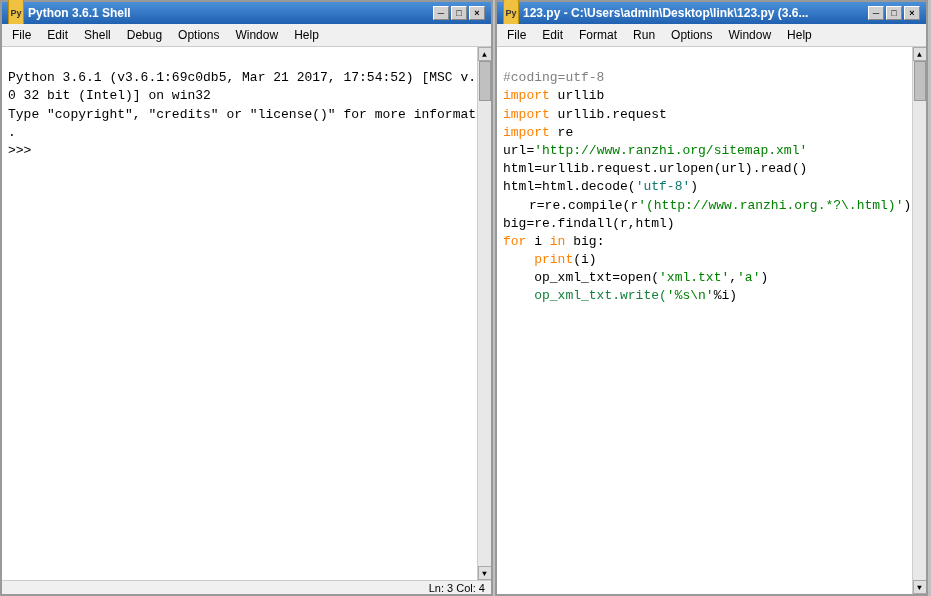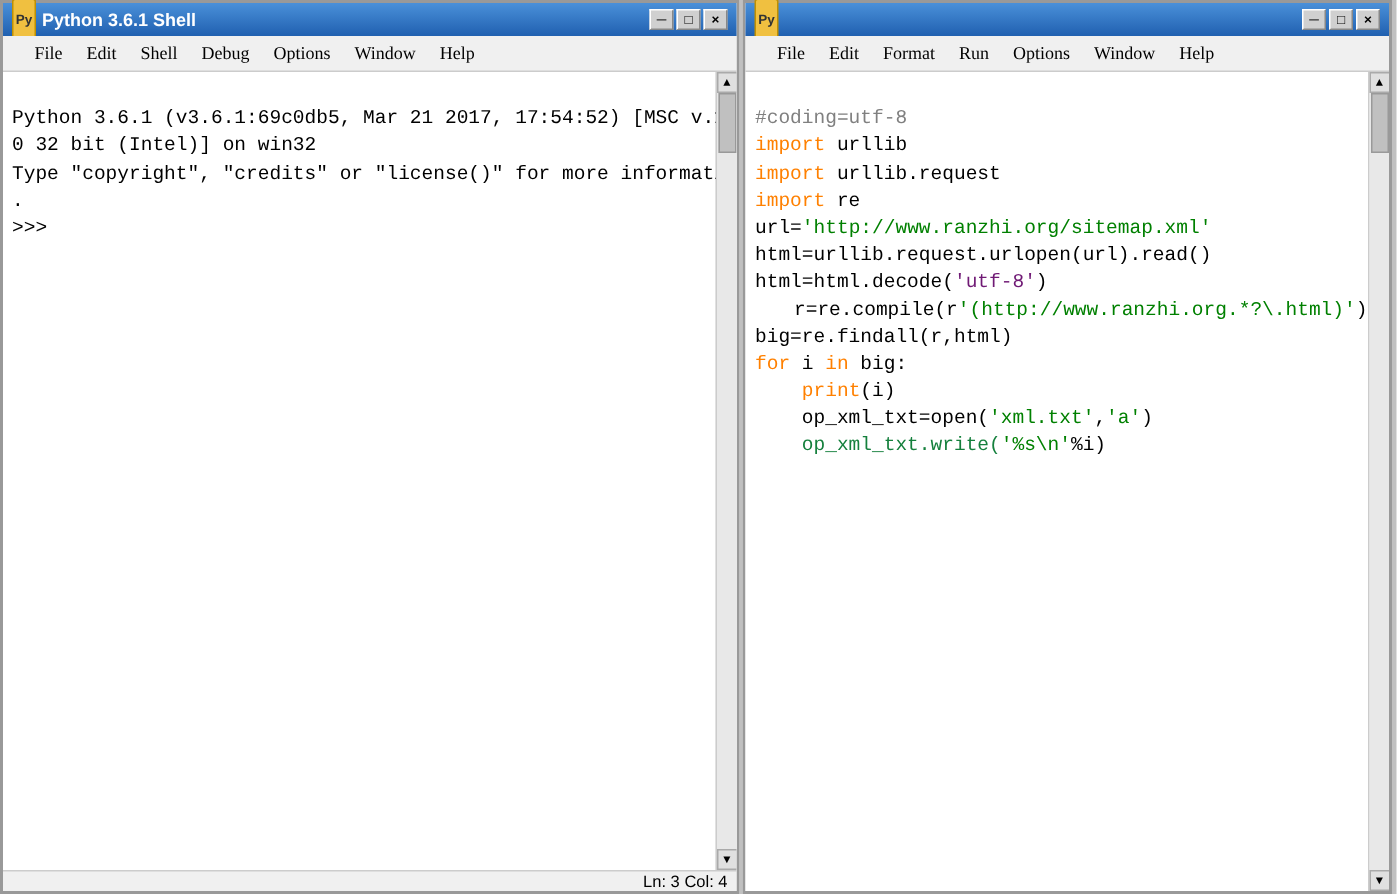--- a/index.html
+++ b/index.html
@@ -84,22 +84,22 @@
       cursor: pointer;
       color: #000;
       font-family: Arial, sans-serif;
     }
 
     .menu-bar {
       background: #f0f0f0;
       border-bottom: 1px solid #ccc;
       display: flex;
       gap: 0px;
-      padding: 2px 13px;
-      font-family: Liberation Serif, serif;
+      padding: 2px 2px;
+      font-family: Liberation Sans, sans-serif;
       font-size: 12px;
     }
 
     .menu-item {
       padding: 2px 8px;
       cursor: pointer;
       color: #000;
     }
 
     .editor-area {
@@ -219,20 +219,21 @@
     <span>Ln: 3   Col: 4</span>
   </div>
 </div>
 
 <div class="window window-right">
   <div class="title-bar">
     <div class="title-bar-left">
       <div class="title-icon">
         <span>Py</span>
       </div>
+      <span>123.py - C:\Users\admin\Desktop\link\123.py (3.6...</span>
     </div>
     <div class="title-bar-buttons">
       <div class="title-btn">─</div>
       <div class="title-btn">□</div>
       <div class="title-btn">×</div>
     </div>
   </div>
 
   <div class="menu-bar">
     <div class="menu-item">File</div>
@@ -245,21 +246,21 @@
   </div>
 
   <div class="editor-area">
     <div class="editor-content" style="color:#ff8000;">
 <span><span style="color:#808080;">#coding=utf-8</span>
 </span><span><span style="color:#ff8000;">import</span><span style="color:#000;"> urllib</span>
 </span><span><span style="color:#ff8000;">import</span><span style="color:#000;"> urllib.request</span>
 </span><span><span style="color:#ff8000;">import</span><span style="color:#000;"> re</span>
 </span><span><span style="color:#000;">url=</span><span style="color:#008000;">'http://www.ranzhi.org/sitemap.xml'</span>
 </span><span><span style="color:#000;">html=urllib.request.urlopen(url).read()</span>
-</span><span><span style="color:#000;text-align:center;">html=html.decode(</span><span style="color:#701a75;">'utf-8'</span><span style="color:#000;">)</span>
+</span><span><span style="color:#000;text-align:center;">html=html.decode(</span><span style="color:#0f766e;">'utf-8'</span><span style="color:#000;">)</span>
 </span><span><span style="color:#000;margin-left:26px;">r=re.compile(r</span><span style="color:#008000;font-family:Liberation Mono, monospace;">'(http://www.ranzhi.org.*?\.html)'</span><span style="color:#000;">)</span>
 </span><span><span style="color:#000;">big=re.findall(r,html)</span>
 </span><span><span style="color:#ff8000;">for</span><span style="color:#000;"> i </span><span style="color:#ff8000;">in</span><span style="color:#000;"> big:</span>
 </span><span><span style="color:#000;">    </span><span style="color:#ff8000;">print</span><span style="color:#000;">(i)</span>
 </span><span><span style="color:#000;">    op_xml_txt=open(</span><span style="color:#008000;">'xml.txt'</span><span style="color:#000;">,</span><span style="color:#008000;">'a'</span><span style="color:#000;">)</span>
 </span><span><span style="color:#15803d;">    op_xml_txt.write(</span><span style="color:#008000;">'%s\n'</span><span style="color:#000;">%i)</span>
 </span>
     </div>
     <div class="scrollbar-v">
       <div class="scroll-arrow">▲</div>

